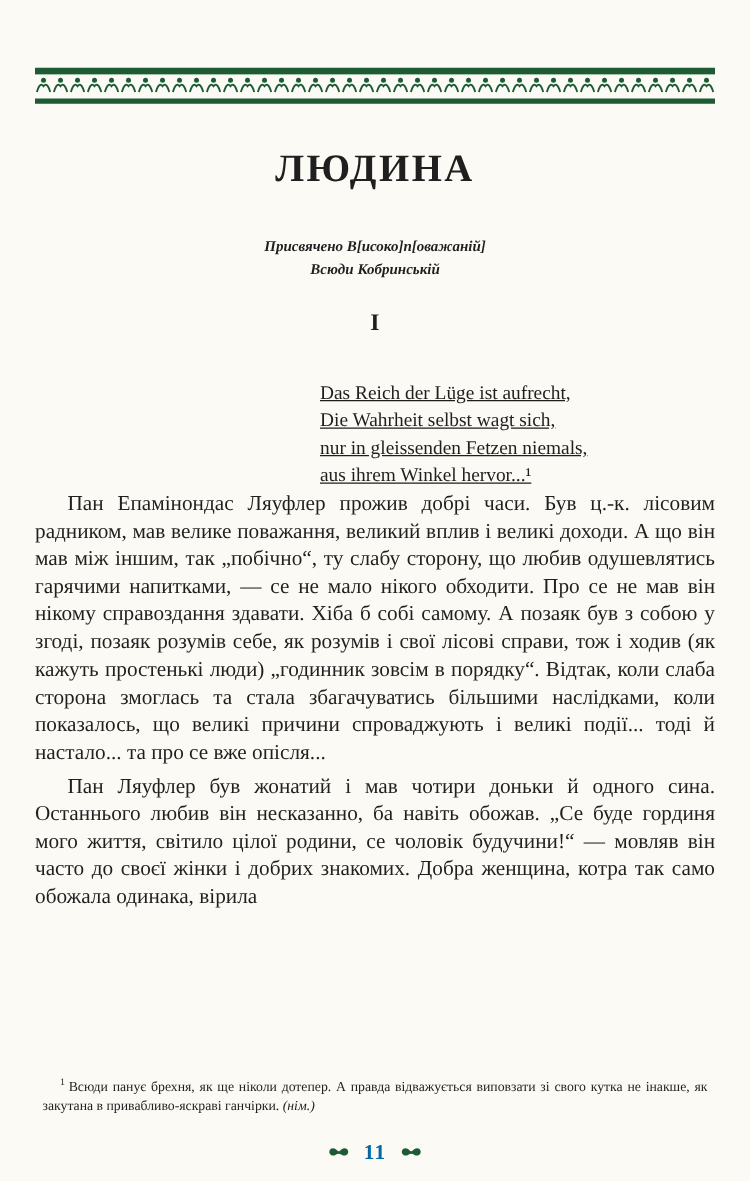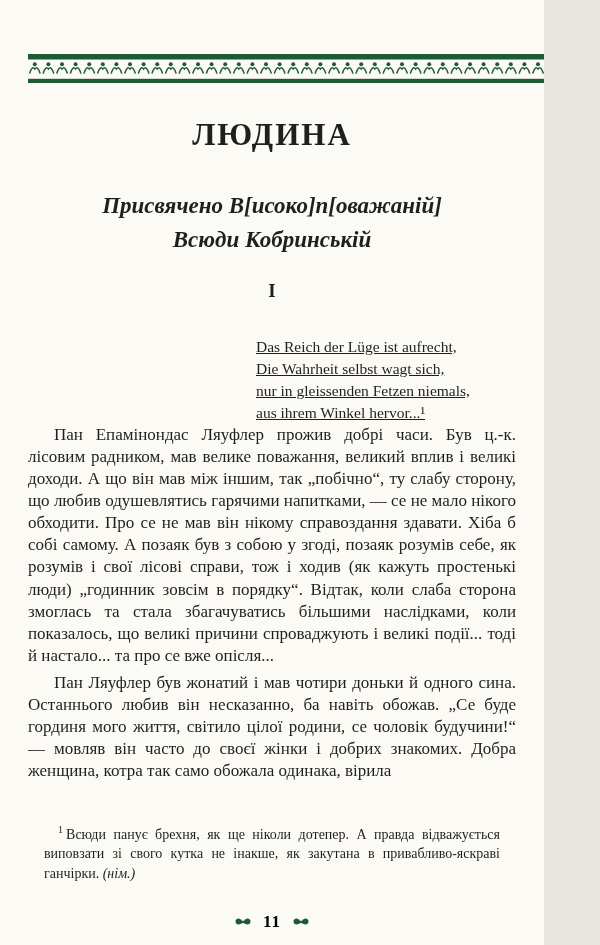--- a/index.html
+++ b/index.html
@@ -1,19 +1,19 @@
 <!DOCTYPE html>
 <html><head>
 <meta charset="utf-8">
 <style>
   html, body { margin: 0; padding: 0; }
   body { background: #e8e6e0; }
   .page {
     position: relative;
-    width: 544px;
+    width: 600px;
     height: 945px;
     background: #fbfaf5;
     font-family: "Liberation Serif", serif;
     color: #1f1f1f;
     overflow: hidden;
     box-sizing: border-box;
   }
   .band {
     position: absolute;
     top: 54px;
@@ -32,21 +32,21 @@
     font-size: 31px;
     font-weight: bold;
     letter-spacing: 2px;
     line-height: 1.2;
   }
   .dedication {
     margin-top: 36px;
     text-align: center;
     font-style: italic;
     font-weight: bold;
-    font-size: 23px;
+    font-size: 12px;
     line-height: 1.45;
   }
   .section-number {
     margin-top: 24px;
     text-align: center;
     font-weight: bold;
     font-size: 19px;
   }
   .epigraph {
     margin-top: 34px;
@@ -62,42 +62,42 @@
     text-align: justify;
     text-indent: 26px;
   }
   .body-text p.para-1 { margin-top: 0; }
   .body-text p.para-2 { margin-top: 5px; }
   .footnote {
     position: absolute;
     left: 28px;
     right: 28px;
     bottom: 46px;
-    font-size: 14px;
+    font-size: 11px;
     line-height: 1.38;
     text-align: justify;
     text-indent: 14px;
-    margin: 16px;
+    margin: 6px;
   }
   .footnote sup { font-size: 0.72em; margin-right: 3px; }
   .footnote .lang-note { font-style: italic; }
   .footer {
     position: absolute;
     left: 0;
     right: 0;
     bottom: 13px;
     display: flex;
     justify-content: center;
     align-items: center;
     gap: 11px;
   }
   .page-number {
     font-weight: bold;
     font-size: 17px;
-    color: #000000;
+    color: #0369a1;
     letter-spacing: 1px;
   }
 </style>
 </head>
 <body>
 
 <div class="page">
 
   <svg class="band" width="544" height="30" viewBox="0 0 544 30" aria-hidden="true">
     <defs>

